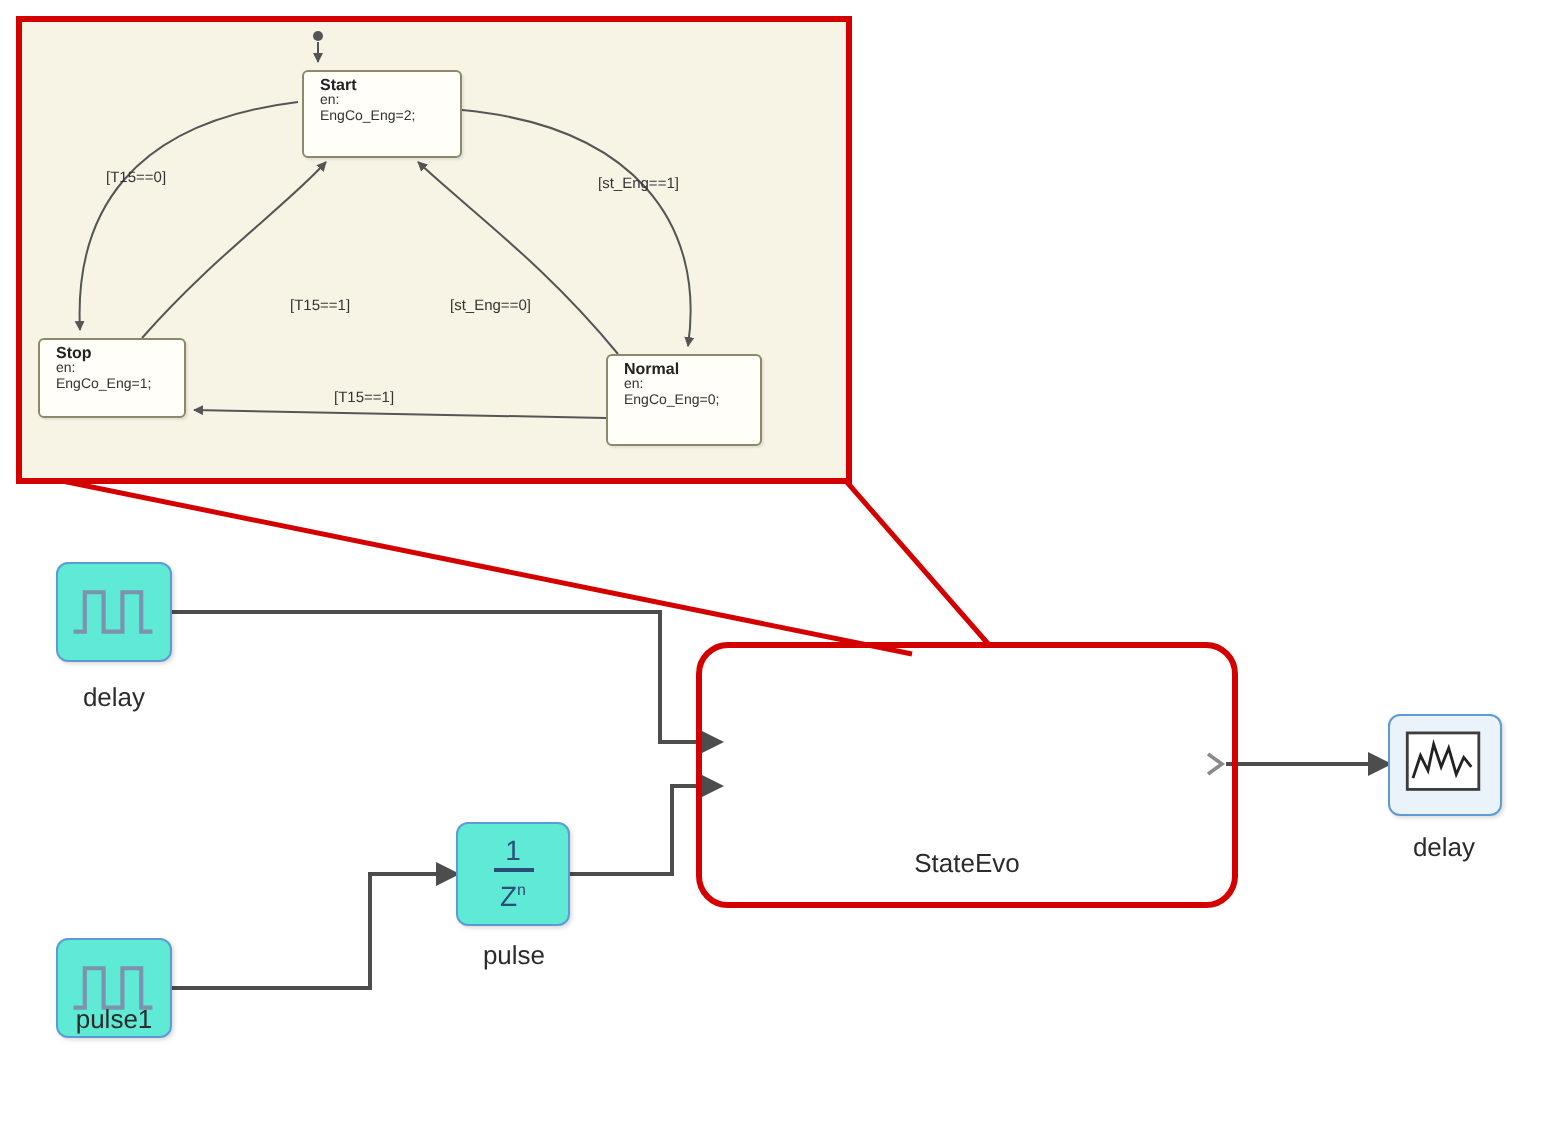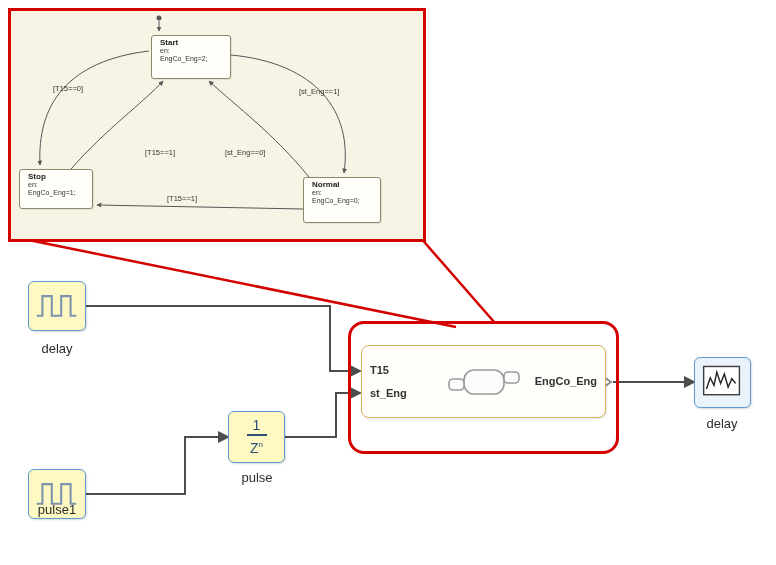--- a/index.html
+++ b/index.html
@@ -13,21 +13,21 @@
   .inset{position:absolute;left:8px;top:8px;width:412px;height:228px;
          background:#f7f4e6;border:3px solid #d40000;z-index:2;box-sizing:content-box;}
   .inset-svg{position:absolute;left:0;top:0;width:412px;height:228px;}
   .state{position:absolute;background:#fffef8;border:1px solid #8a8a6a;border-radius:3px;
          padding:2px 8px;box-sizing:border-box;box-shadow:1px 1px 1px rgba(0,0,0,0.08);}
   .state-name{font-size:8px;font-weight:bold;color:#222;line-height:9px;}
   .state-line{font-size:7px;color:#333;line-height:8px;}
   .tr-label{font-size:7.5px;fill:#333;}
 
   
-  .blk{position:absolute;background:#fef9c3;border:1.5px solid #5f9bd3;border-radius:6px;
+  .blk{position:absolute;background:#5eead4;border:1.5px solid #5f9bd3;border-radius:6px;
        box-sizing:border-box;box-shadow:1px 1px 2px rgba(0,0,0,0.15);z-index:2;}
   .blk svg{display:block;}
   .block-label{position:absolute;text-align:center;font-size:13px;color:#2b2b2b;z-index:2;}
 
   .delay-inner{width:100%;height:100%;display:flex;align-items:center;justify-content:center;}
   .frac{text-align:center;color:#2a4d7a;font-size:14px;line-height:15px;}
   .frac .bar{display:block;width:20px;height:1.5px;background:#2a4d7a;margin:1px auto;}
   .frac sup{font-size:8px;}
 
   .highlight-box{position:absolute;left:348px;top:321px;width:271px;height:133px;
@@ -121,30 +121,21 @@
       <div class="frac">
         <span>1</span>
         <span class="bar"></span>
         <span><span>Z</span><sup>n</sup></span>
       </div>
     </div>
   </div>
   <div class="block-label" style="left:222px;top:470px;width:70px">pulse</div>
 
   <div class="highlight-box"></div>
-  <div class="chart-block">
-    <span class="port-lbl" style="left:8px;top:18px">T15</span>
-    <span class="port-lbl" style="left:8px;top:41px">st_Eng</span>
-    <span class="port-lbl" style="right:8px;top:29px">EngCo_Eng</span>
-    <svg class="chart-icon" width="74" height="40" viewBox="0 0 74 40">
-      <rect x="17" y="8" width="40" height="24" rx="10" fill="#fcfcfc" stroke="#9a9a9a" stroke-width="1.6"></rect>
-      <rect x="2" y="17" width="15" height="11" rx="4" fill="#fcfcfc" stroke="#9a9a9a" stroke-width="1.6"></rect>
-      <rect x="57" y="10" width="15" height="11" rx="4" fill="#fcfcfc" stroke="#9a9a9a" stroke-width="1.6"></rect>
-    </svg>
-  </div>
+  <div class="block-label" style="left:348px;top:424px;width:271px">StateEvo</div>
 
   <div class="blk" style="left:694px;top:357px;width:57px;height:51px;background:#eaf2fa">
     <svg width="54" height="48" viewBox="0 0 57 51">
       <rect x="9" y="9" width="38" height="30" fill="#ffffff" stroke="#3d3d3d" stroke-width="1.5"></rect>
       <polyline points="12,33 16,21 20,29 23,15 27,27 31,17 35,31 39,22 43,27" fill="none" stroke="#222222" stroke-width="1.5"></polyline>
     </svg>
   </div>
   <div class="block-label" style="left:690px;top:416px;width:64px">delay</div>
 
 </div>

